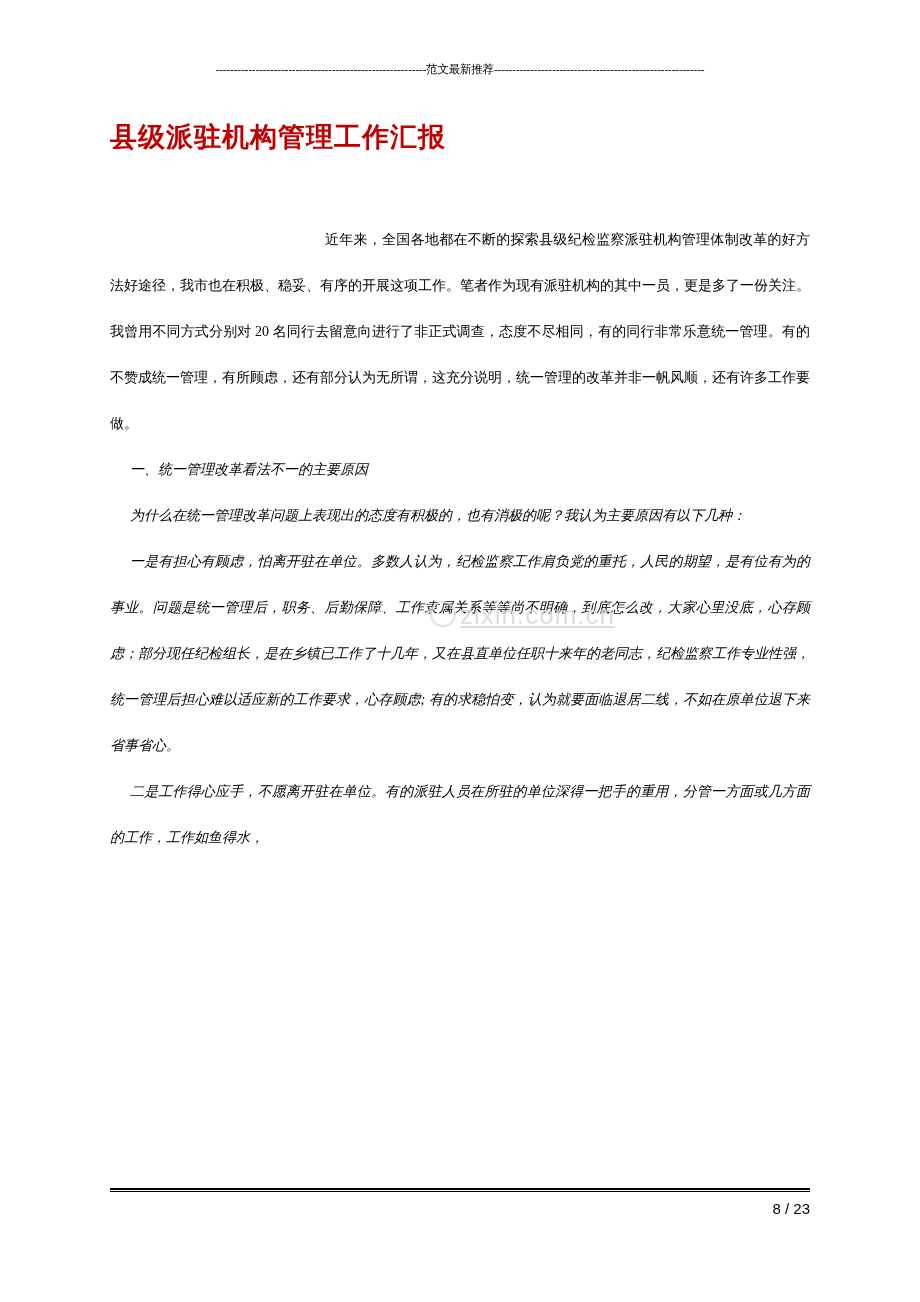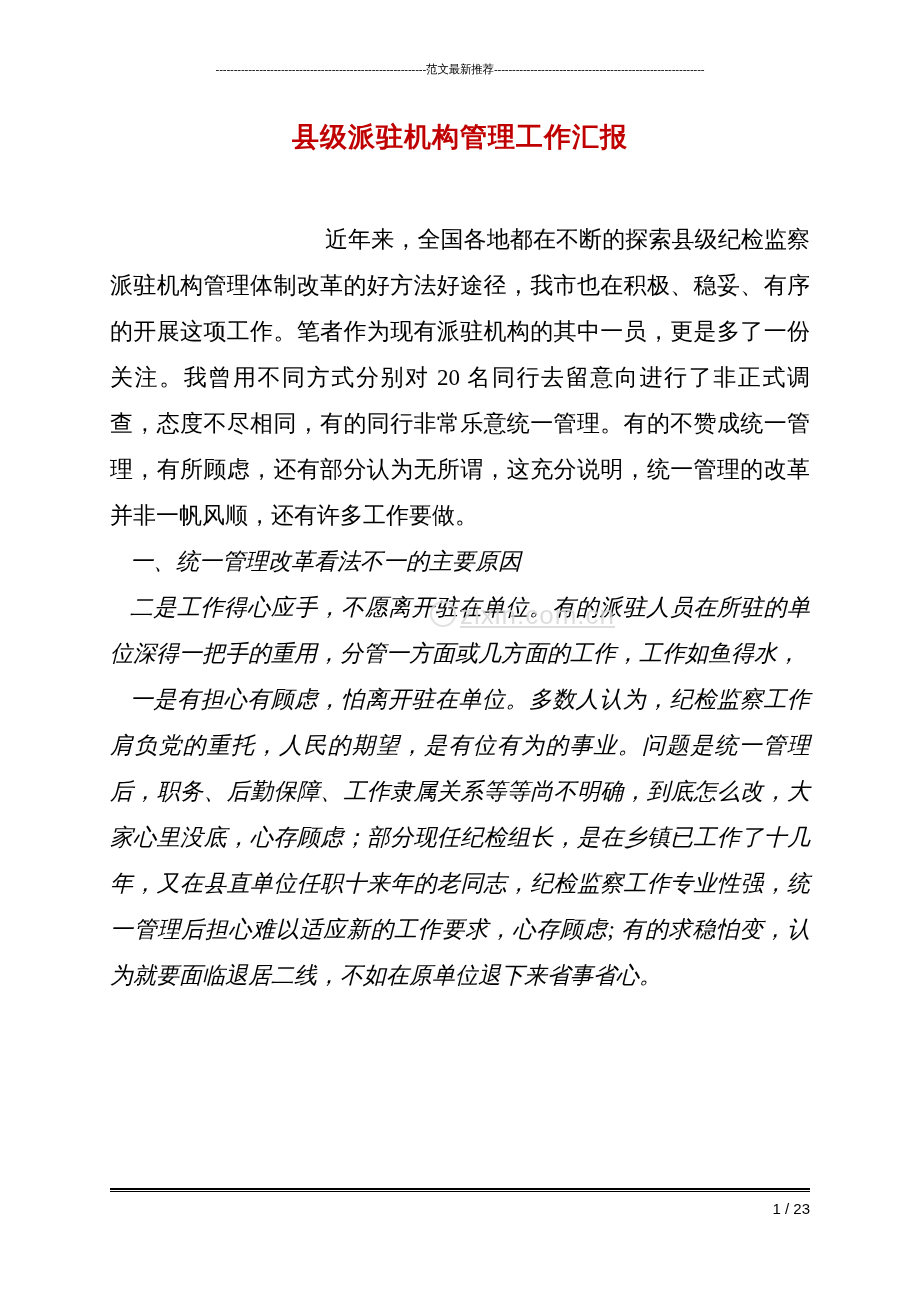--- a/index.html
+++ b/index.html
@@ -30,30 +30,29 @@
     font-family: "Liberation Sans", sans-serif;
     font-size: 11.5px;
     color: #000000;
     text-align: center;
     white-space: nowrap;
     overflow: hidden;
     letter-spacing: -0.2px;
   }
   .doc-title {
     margin-top: 42px;
-    text-align: center;
     color: #c00000;
     font-family: "Liberation Sans", "DejaVu Sans", sans-serif;
     font-weight: bold;
     font-size: 27px;
     letter-spacing: 1px;
   }
   .body-text {
     margin-top: 62px;
-    font-size: 23px;
+    font-size: 14px;
     line-height: 46px;
     color: #000000;
     text-align: justify;
     text-justify: inter-ideograph;
   }
   .para {
     margin: 0;
     text-indent: 0;
   }
   .para + .para {
@@ -121,27 +120,28 @@
 
   <div class="content">
 
     <div class="header-rule">----------------------------------------------------------范文最新推荐----------------------------------------------------------</div>
 
     <h1 class="doc-title">县级派驻机构管理工作汇报</h1>
 
     <div class="body-text">
       <p class="para indent-first-big">近年来，全国各地都在不断的探索县级纪检监察派驻机构管理体制改革的好方法好途径，我市也在积极、稳妥、有序的开展这项工作。笔者作为现有派驻机构的其中一员，更是多了一份关注。我曾用不同方式分别对 20 名同行去留意向进行了非正式调查，态度不尽相同，有的同行非常乐意统一管理。有的不赞成统一管理，有所顾虑，还有部分认为无所谓，这充分说明，统一管理的改革并非一帆风顺，还有许多工作要做。</p>
       <p class="para indent-half">一、统一管理改革看法不一的主要原因</p>
+      <p class="para indent-half">为什么在统一管理改革问题上表现出的态度有积极的，也有消极的呢？我认为主要原因有以下几种：</p>
+      <p class="para indent-half">一是有担心有顾虑，怕离开驻在单位。多数人认为，纪检监察工作肩负党的重托，人民的期望，是有位有为的事业。问题是统一管理后，职务、后勤保障、工作隶属关系等等尚不明确，到底怎么改，大家心里没底，心存顾虑；部分现任纪检组长，是在乡镇已工作了十几年，又在县直单位任职十来年的老同志，纪检监察工作专业性强，统一管理后担心难以适应新的工作要求，心存顾虑; 有的求稳怕变，认为就要面临退居二线，不如在原单位退下来省事省心。</p>
       <p class="para indent-half">二是工作得心应手，不愿离开驻在单位。有的派驻人员在所驻的单位深得一把手的重用，分管一方面或几方面的工作，工作如鱼得水，</p>
-      <p class="para indent-half">一是有担心有顾虑，怕离开驻在单位。多数人认为，纪检监察工作肩负党的重托，人民的期望，是有位有为的事业。问题是统一管理后，职务、后勤保障、工作隶属关系等等尚不明确，到底怎么改，大家心里没底，心存顾虑；部分现任纪检组长，是在乡镇已工作了十几年，又在县直单位任职十来年的老同志，纪检监察工作专业性强，统一管理后担心难以适应新的工作要求，心存顾虑; 有的求稳怕变，认为就要面临退居二线，不如在原单位退下来省事省心。</p>
     </div>
 
   </div>
 
   <div class="watermark">
     <span class="mark-icon"></span><span>zixin.com.cn</span>
   </div>
 
   <div class="footer-rule"></div>
 
-  <div class="page-number">1 / 23</div>
+  <div class="page-number">8 / 23</div>
 
 </div>
 
 </body></html>

